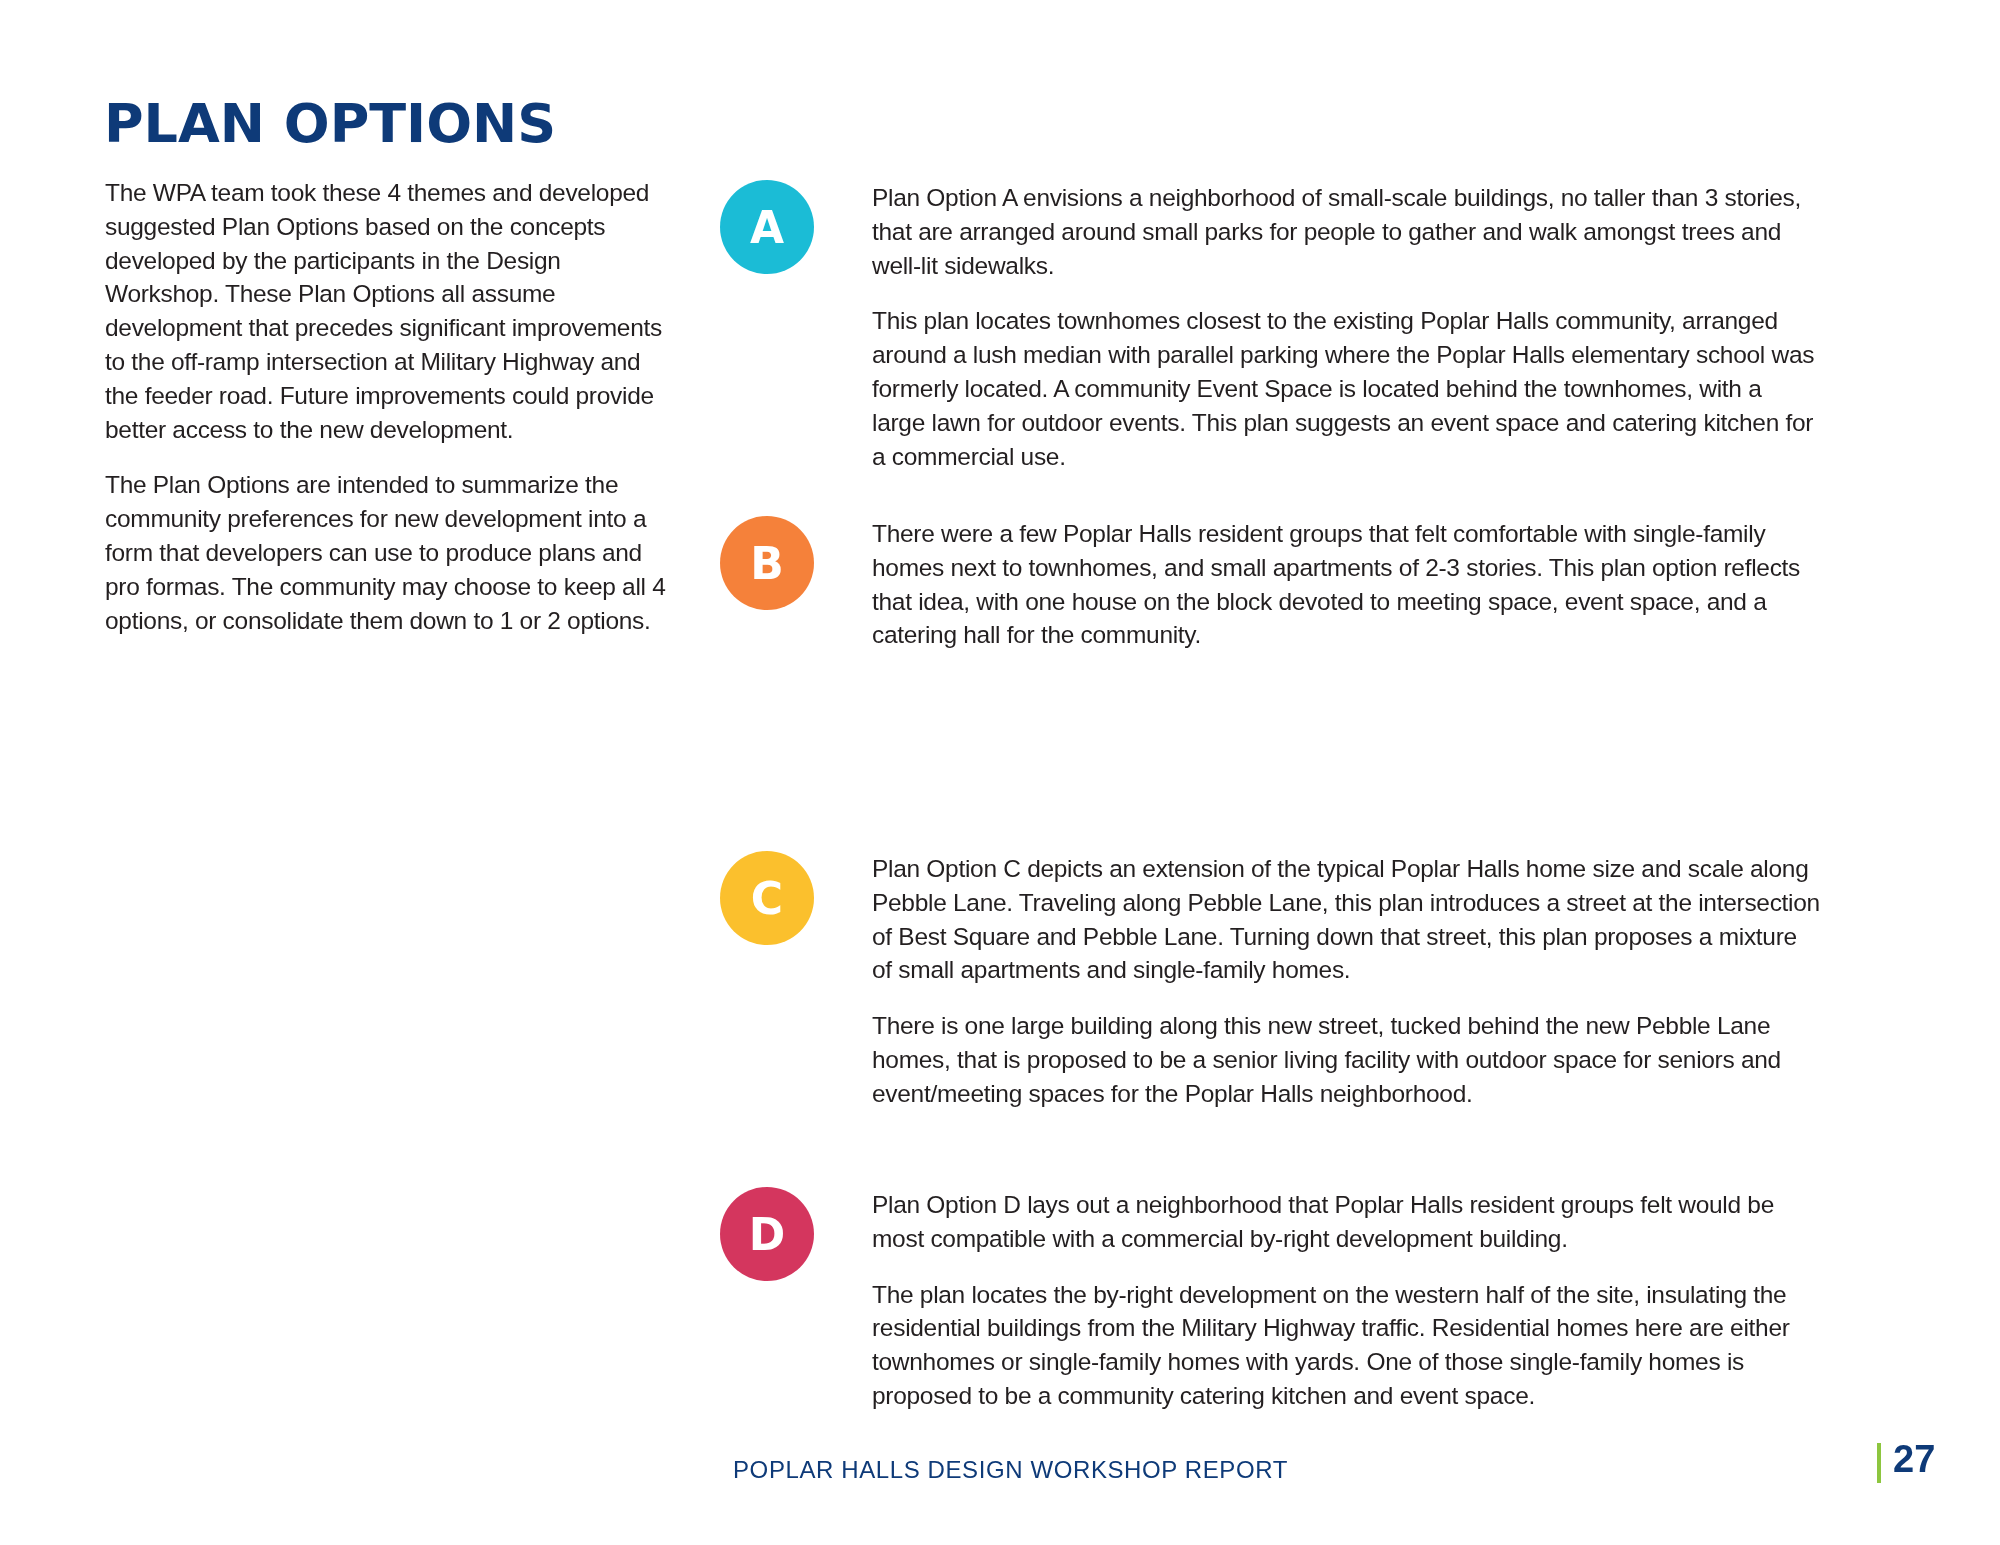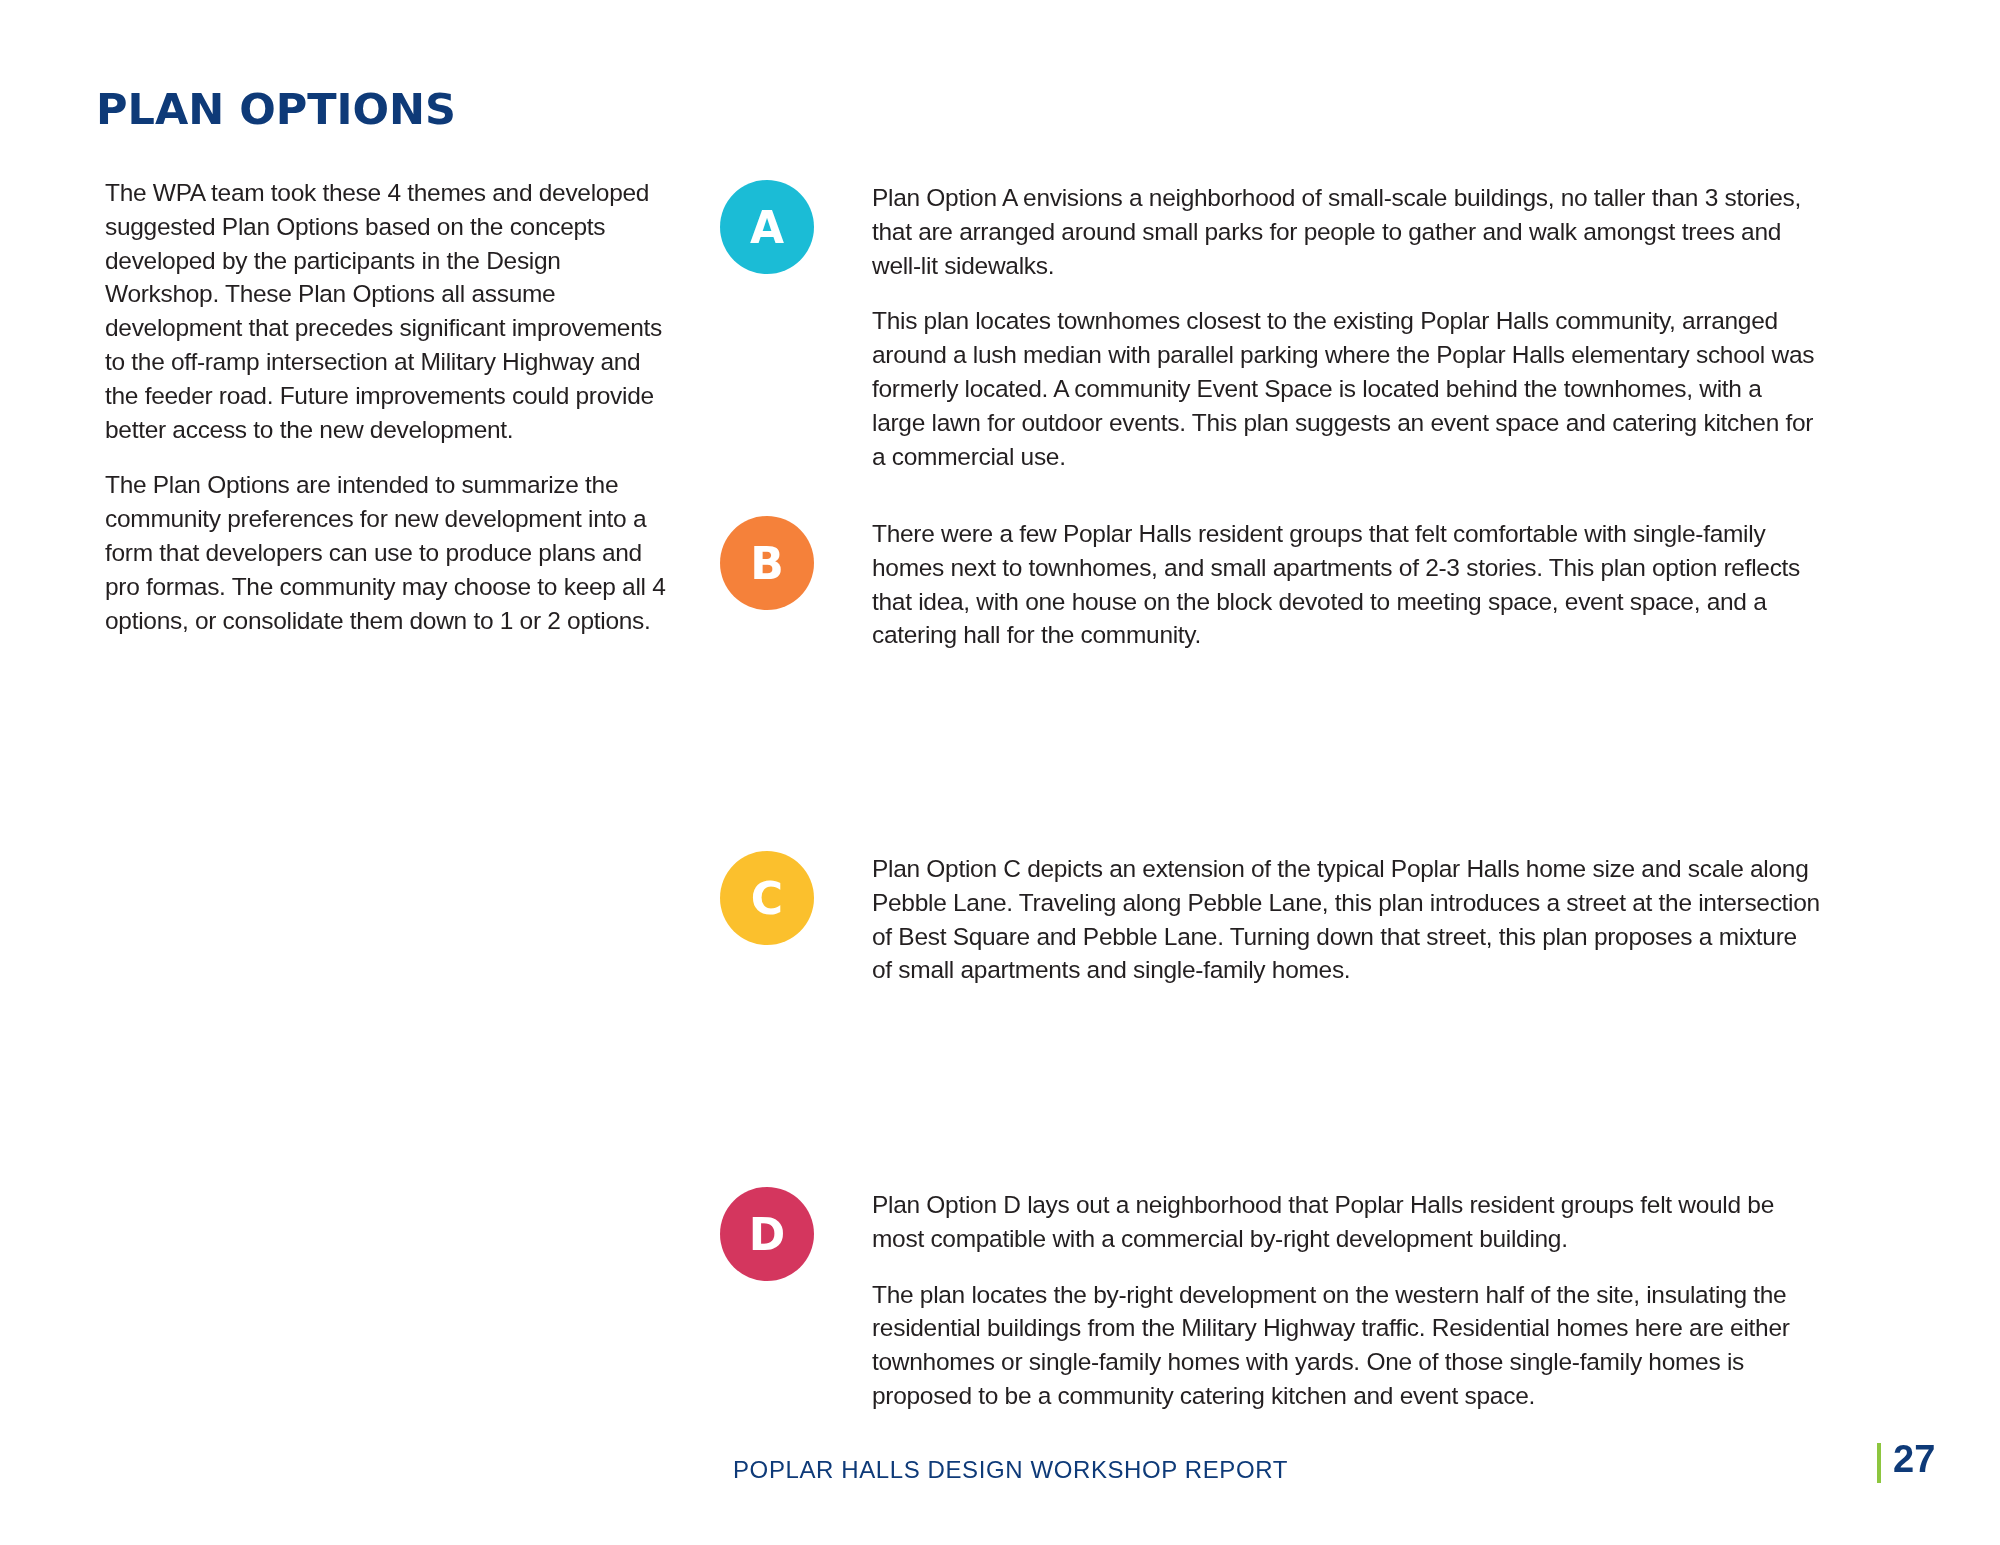--- a/index.html
+++ b/index.html
@@ -1,20 +1,20 @@
 <!DOCTYPE html>
 <html><head>
 <meta charset="utf-8">
 <style>
   html, body { margin: 0; padding: 0; background: #ffffff; }
   body { width: 2000px; height: 1545px; position: relative; overflow: hidden;
          font-family: "Liberation Sans", sans-serif; color: #231f20; }
-  .title { position: absolute; left: 92px; top: 80px; margin: 4px;
+  .title { position: absolute; left: 92px; top: 80px; margin: 12px;
            font-family: "DejaVu Sans", sans-serif; font-weight: bold;
-           font-size: 43px; letter-spacing: 0px; color: #0e3a78; }
+           font-size: 54px; letter-spacing: 0px; color: #0e3a78; }
   .intro { position: absolute; left: 93px; top: 176px; width: 580px; }
   .para { margin: 0 0 22px 12px; font-size: 24.5px; line-height: 33.8px;
           letter-spacing: -0.3px; color: #231f20; }
   .option { position: absolute; left: 720px; width: 1100px; }
   .badge { position: absolute; left: 0; top: 0; width: 94px; height: 94px;
            border-radius: 50%; display: flex; align-items: center; justify-content: center;
            color: #ffffff; font-family: "DejaVu Sans", sans-serif; font-weight: bold;
            font-size: 44px; }
   .option-text { position: absolute; left: 140px; top: 0; width: 960px; }
   .footer-title { position: absolute; left: 733px; top: 1456px; font-size: 24px;
@@ -45,20 +45,21 @@
   <div class="badge" style="background: rgb(245, 129, 58); top: -1px;">B</div>
   <div class="option-text">
     <p class="para">There were a few Poplar Halls resident groups that felt comfortable with single-family homes next to townhomes, and small apartments of 2-3 stories. This plan option reflects that idea, with one house on the block devoted to meeting space, event space, and a catering hall for the community.</p>
   </div>
 </div>
 
 <div class="option" style="top:852px;">
   <div class="badge" style="background: rgb(251, 192, 45); top: -1px;">C</div>
   <div class="option-text">
     <p class="para">Plan Option C depicts an extension of the typical Poplar Halls home size and scale along Pebble Lane. Traveling along Pebble Lane, this plan introduces a street at the intersection of Best Square and Pebble Lane. Turning down that street, this plan proposes a mixture of small apartments and single-family homes.</p>
+    <p class="para">There is one large building along this new street, tucked behind the new Pebble Lane homes, that is proposed to be a senior living facility with outdoor space for seniors and event/meeting spaces for the Poplar Halls neighborhood.</p>
   </div>
 </div>
 
 <div class="option" style="top:1188px;">
   <div class="badge" style="background: rgb(212, 54, 94); top: -1px;">D</div>
   <div class="option-text">
     <p class="para">Plan Option D lays out a neighborhood that Poplar Halls resident groups felt would be most compatible with a commercial by-right development building.</p>
     <p class="para">The plan locates the by-right development on the western half of the site, insulating the residential buildings from the Military Highway traffic. Residential homes here are either townhomes or single-family homes with yards. One of those single-family homes is proposed to be a community catering kitchen and event space.</p>
   </div>
 </div>

